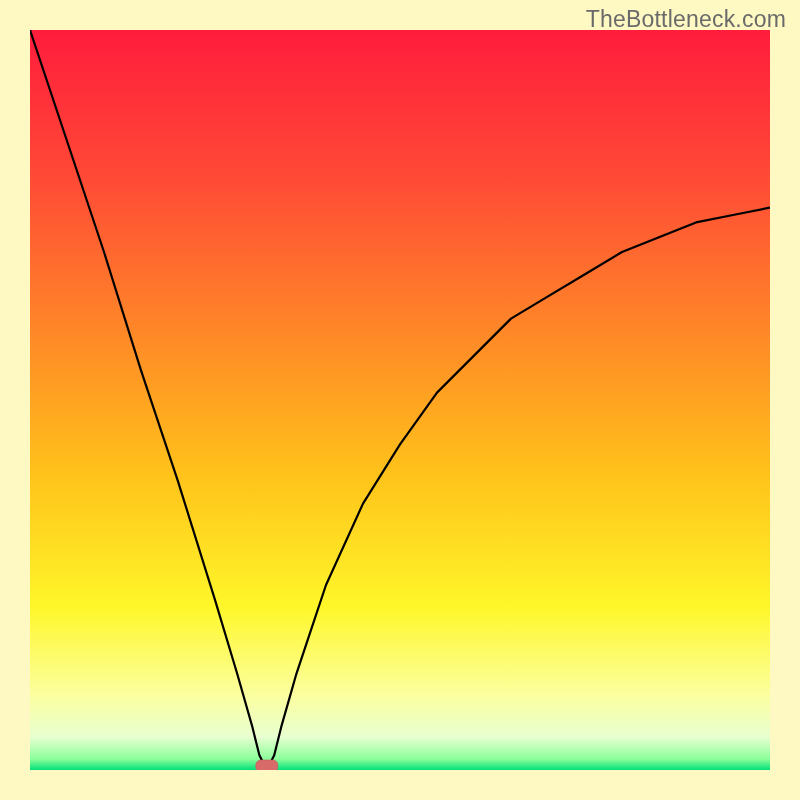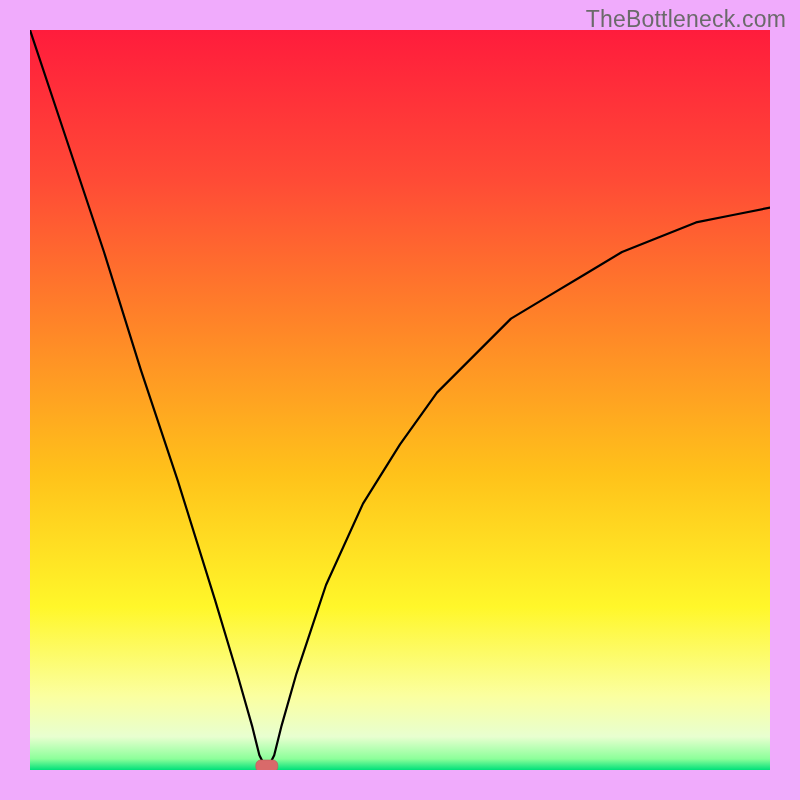--- a/index.html
+++ b/index.html
@@ -8,21 +8,21 @@
     width: 800px;
     height: 800px;
     overflow: hidden;
     background: #000;
     font-family: Arial, Helvetica, sans-serif;
   }
   .frame {
     position: absolute;
     top: 0; left: 0;
     width: 800px; height: 800px;
-    background: #f0abfc;
+    background: #fef9c3;
   }
   .plot {
     position: absolute;
     top: 30px;
     left: 30px;
     width: 740px;
     height: 740px;
     overflow: hidden;
   }
   .plot svg {

